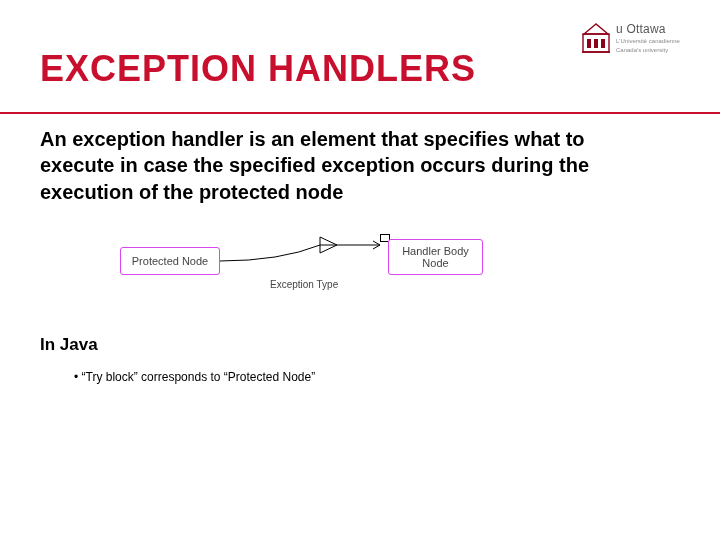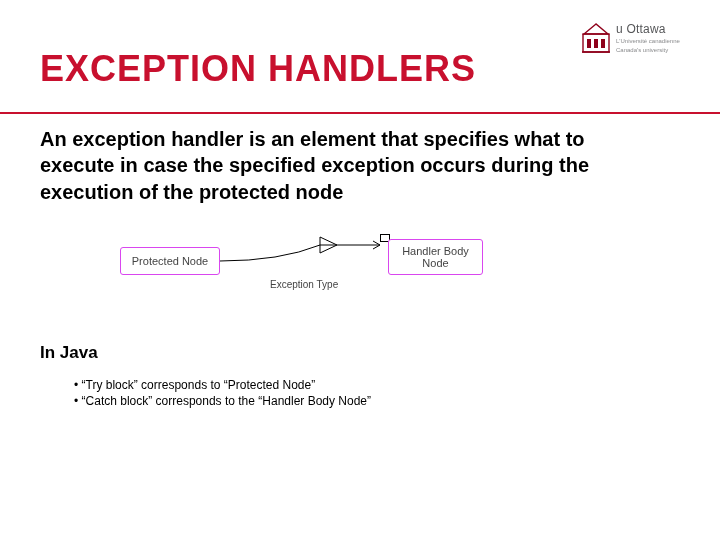--- a/index.html
+++ b/index.html
@@ -12,21 +12,21 @@
   .logo-sub { font-size: 6px; color: #8a8b8d; line-height: 1.1; margin-top: 2px; }
   .title { font-family: Impact, "Arial Black", sans-serif; font-size: 36px; letter-spacing: 1px; color: #c8102e; font-weight: 700; }
   .divider { position: absolute; left: 0; top: 112px; width: 720px; height: 2px; background: #c8102e; }
   .body-text { margin-top: 36px; font-size: 20px; font-weight: 700; line-height: 1.32; color: #000; max-width: 560px; }
   .diagram { margin: 26px 0 0 80px; width: 410px; height: 80px; position: relative; }
   .node { position: absolute; background: #fff; border: 1px solid #d946ef; font-size: 11px; color: #444; display: flex; align-items: center; justify-content: center; text-align: center; line-height: 1.15; border-radius: 3px; }
   .node-left { left: 0; top: 16px; width: 100px; height: 28px; }
   .node-right { left: 268px; top: 8px; width: 95px; height: 36px; }
   .tab { position: absolute; width: 10px; height: 8px; border: 1px solid #000; background: #fff; }
   .excp-label { position: absolute; left: 150px; top: 48px; font-size: 10px; color: #444; }
-  .subhead { margin-top: 32px; font-size: 17px; font-weight: 700; }
+  .subhead { margin-top: 24px; font-size: 17px; font-weight: 700; }
   .bullets { margin: 14px 0 0 34px; }
   .bullets li { list-style: none; font-size: 12px; line-height: 1.35; color: #000; }
   .bullets li::before { content: "• "; }
 </style>
 </head>
 <body>
 
 <div class="slide">
 
   <div class="logo">
@@ -58,16 +58,15 @@
       <path d="M 0 30 Q 60 30 100 14 L 160 14" fill="none" stroke="#000" stroke-width="1"></path>
       <path d="M 100 6 L 117 14 L 100 22 Z" fill="none" stroke="#000" stroke-width="1"></path>
       <path d="M 160 14 L 153 10 M 160 14 L 153 18" fill="none" stroke="#000" stroke-width="1"></path>
     </svg>
     <div class="excp-label">Exception Type</div>
   </div>
 
   <p class="subhead">In Java</p>
   <ul class="bullets">
     <li>“Try block” corresponds to “Protected Node”</li>
-    <li>“Catch block” corresponds to the “Handler Body Node”</li>
   </ul>
 
 </div>
 
 </body></html>

